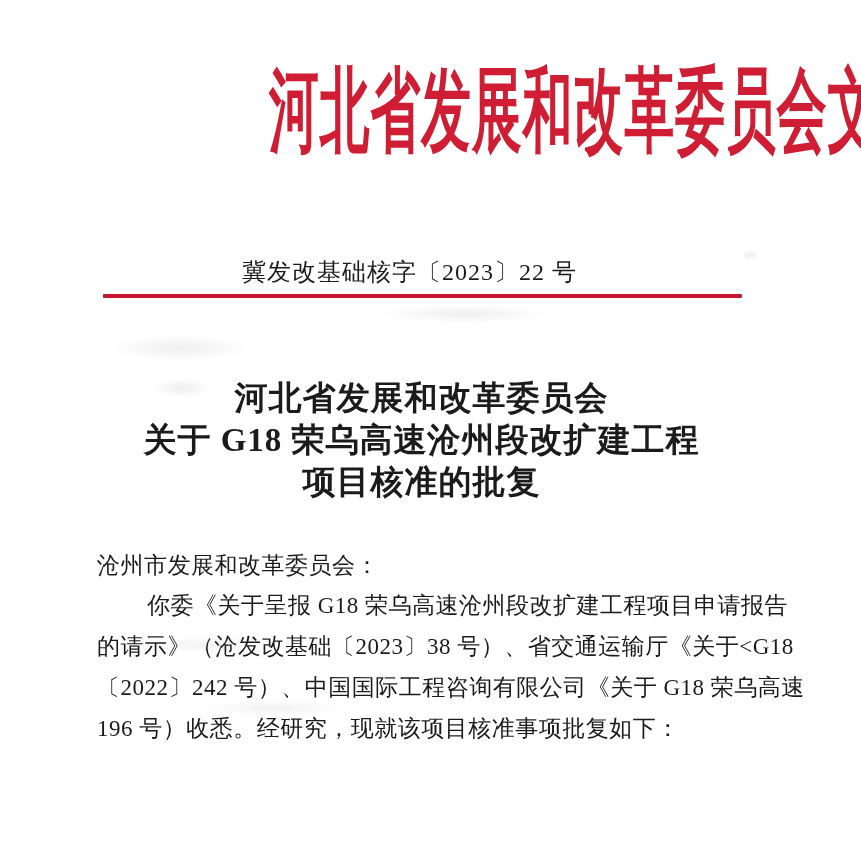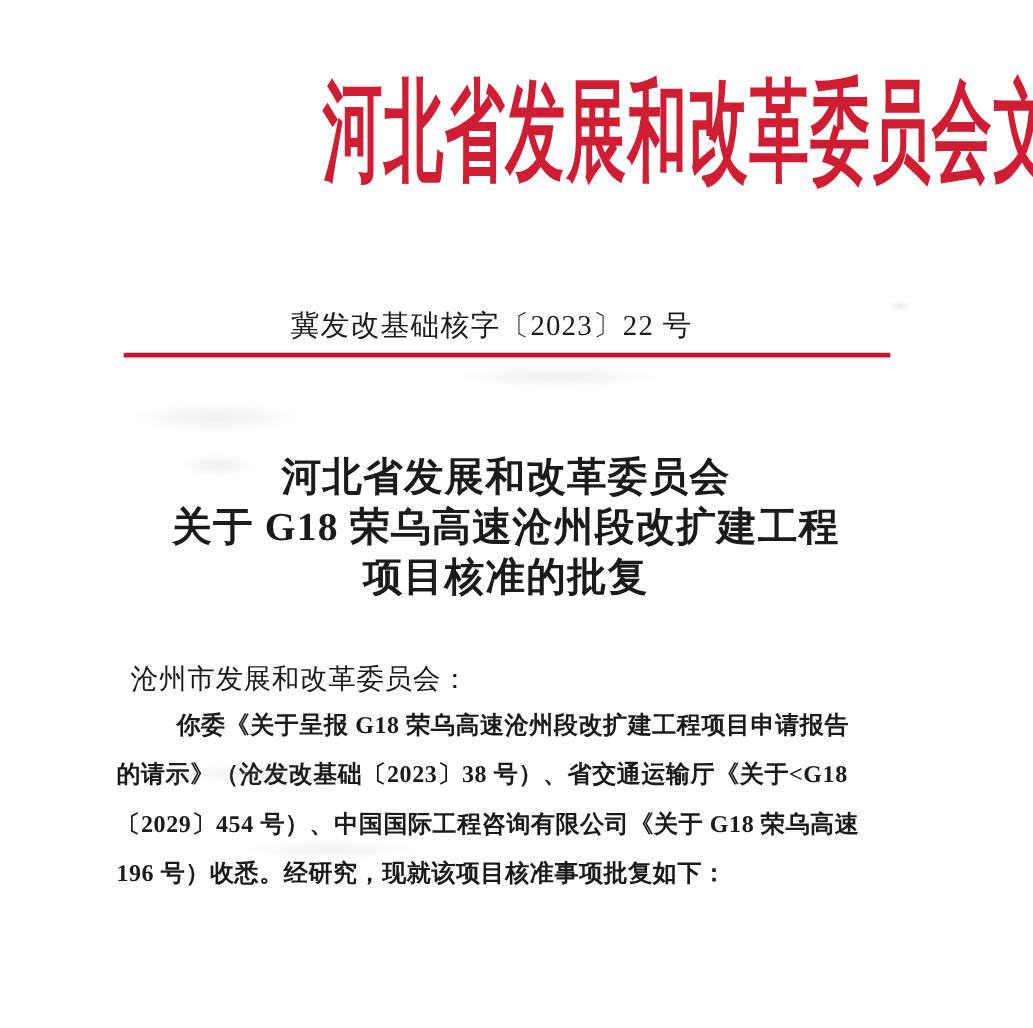--- a/index.html
+++ b/index.html
@@ -80,31 +80,29 @@
 
   
   .salutation {
     position: absolute;
     top: 546px;
     left: 97px;
     font-size: 23px;
     line-height: 40px;
     letter-spacing: 0.5px;
     white-space: nowrap;
-    margin-left: 12px;
   }
   .paragraph {
     position: absolute;
     top: 585px;
     left: 97px;
     width: 690px;
-    font-size: 20px;
+    font-size: 23px;
     line-height: 41px;
     letter-spacing: 0.5px;
-    font-weight: bold;
   }
   .paragraph .line {
     white-space: nowrap;
   }
   .paragraph .line.first {
     text-indent: 50px;
   }
 
   
   .noise {
@@ -143,21 +141,21 @@
     <div class="title-line">河北省发展和改革委员会</div>
     <div class="title-line">关于 G18 荣乌高速沧州段改扩建工程</div>
     <div class="title-line">项目核准的批复</div>
   </div>
 
   <div class="salutation">沧州市发展和改革委员会：</div>
 
   <div class="paragraph">
     <div class="line first">你委《关于呈报 G18 荣乌高速沧州段改扩建工程项目申请报告</div>
     <div class="line">的请示》（沧发改基础〔2023〕38 号）、省交通运输厅《关于&lt;G18</div>
-    <div class="line">〔2029〕454 号）、中国国际工程咨询有限公司《关于 G18 荣乌高速</div>
+    <div class="line">〔2022〕242 号）、中国国际工程咨询有限公司《关于 G18 荣乌高速</div>
     <div class="line">196 号）收悉。经研究，现就该项目核准事项批复如下：</div>
   </div>
 
   <div class="noise n1"></div>
   <div class="noise n2"></div>
   <div class="noise n3"></div>
   <div class="noise n4"></div>
   <div class="noise n5"></div>
   <div class="noise n6"></div>
 

